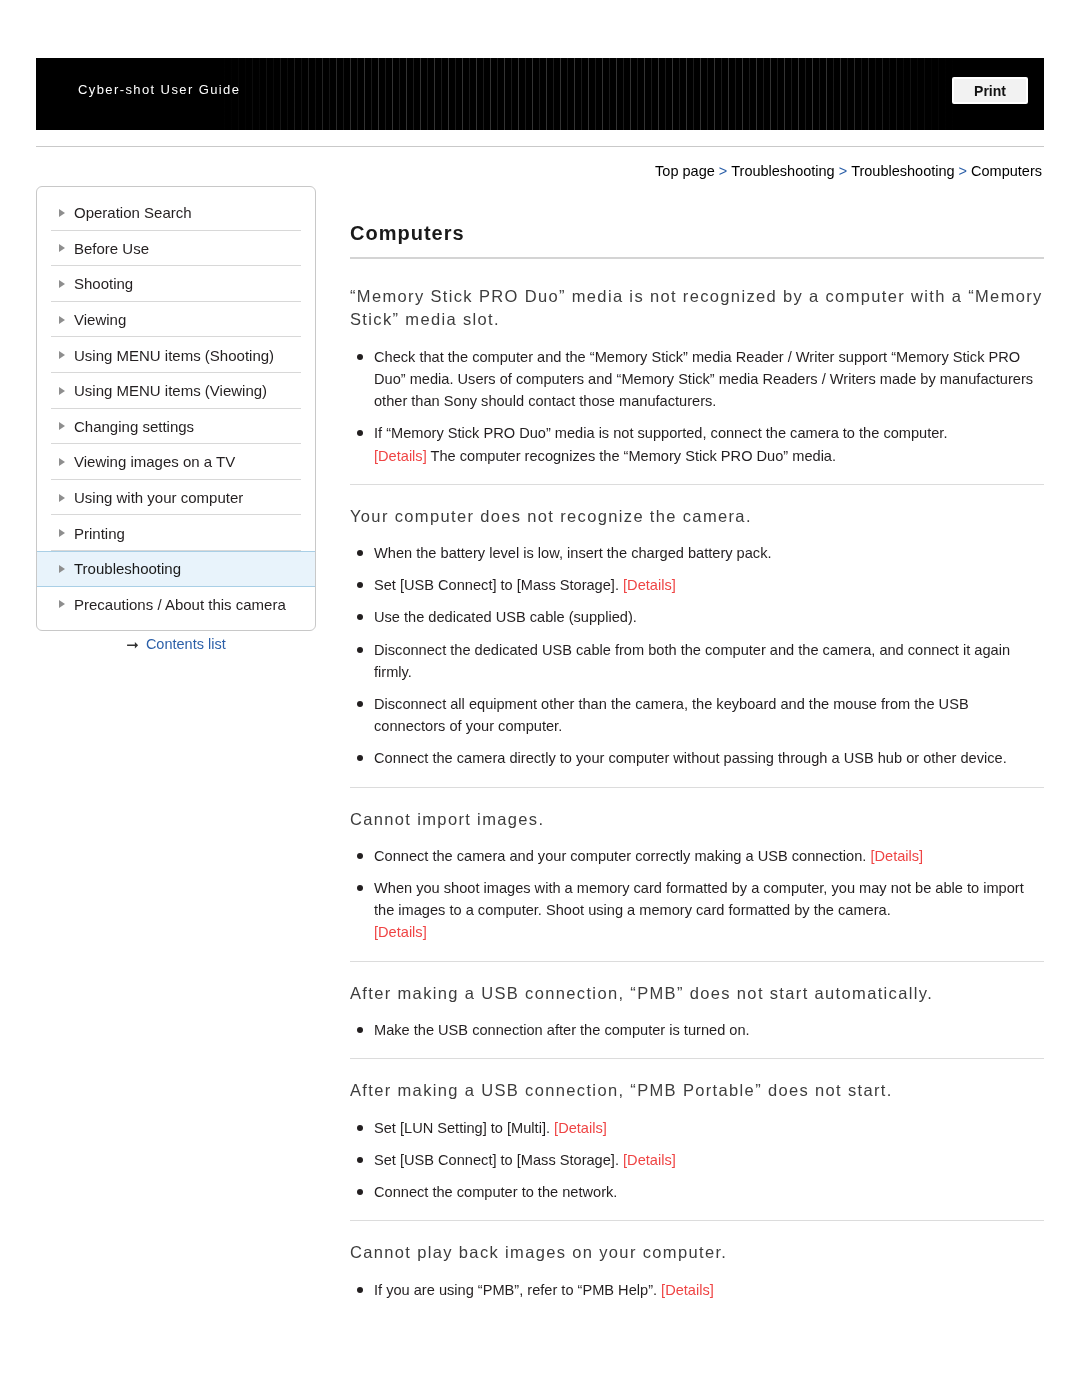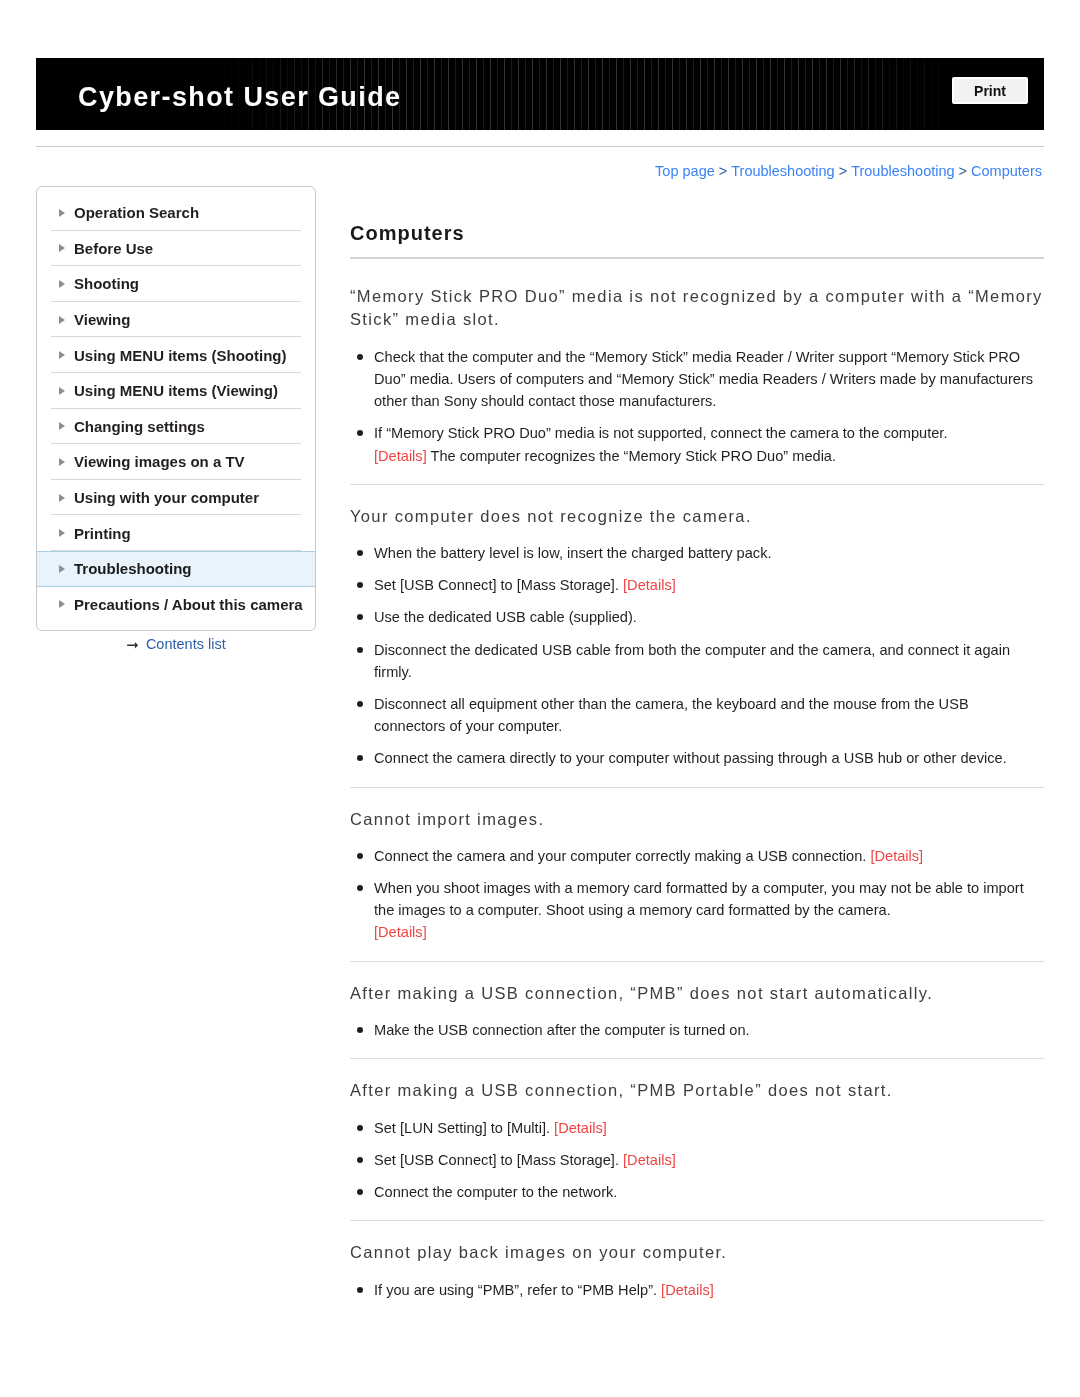--- a/index.html
+++ b/index.html
@@ -49,22 +49,22 @@
   .header-banner .fade-right {
     position: absolute;
     right: 0; top: 0; width: 220px; height: 100%;
     background: linear-gradient(270deg, #000 0%, #000 40%, rgba(0,0,0,0) 100%);
   }
   .guide-title {
     position: absolute;
     left: 42px;
     top: 24px;
     color: #ffffff;
-    font-size: 27px;
-    font-weight: bold;
+    font-size: 13px;
+    font-weight: normal;
     letter-spacing: 1.4px;
     white-space: nowrap;
   }
   .print-button {
     position: absolute;
     right: 16px;
     top: 19px;
     width: 76px;
     height: 27px;
     background: #f2f2f2;
@@ -91,40 +91,39 @@
   
   .breadcrumb {
     position: absolute;
     right: 38px;
     top: 163px;
     font-size: 14.5px;
     color: #2b5fa8;
     white-space: nowrap;
   }
   .breadcrumb a {
-    color: #3b82f6;
+    color: #000000;
     text-decoration: none;
   }
   .breadcrumb .sep {
     color: #2b5fa8;
     margin: 0 4px;
   }
 
   
   .sidebar {
     position: absolute;
     left: 36px;
     top: 186px;
     width: 280px;
     border: 1px solid #c8c8c8;
     border-radius: 6px;
     background: #ffffff;
     box-sizing: border-box;
     padding: 8px 0 8px 0;
-    font-weight: bold;
   }
   .nav-item {
     position: relative;
     height: 35.6px;
     display: flex;
     align-items: center;
     padding-left: 22px;
     font-size: 15px;
     color: #231f20;
     box-sizing: border-box;

